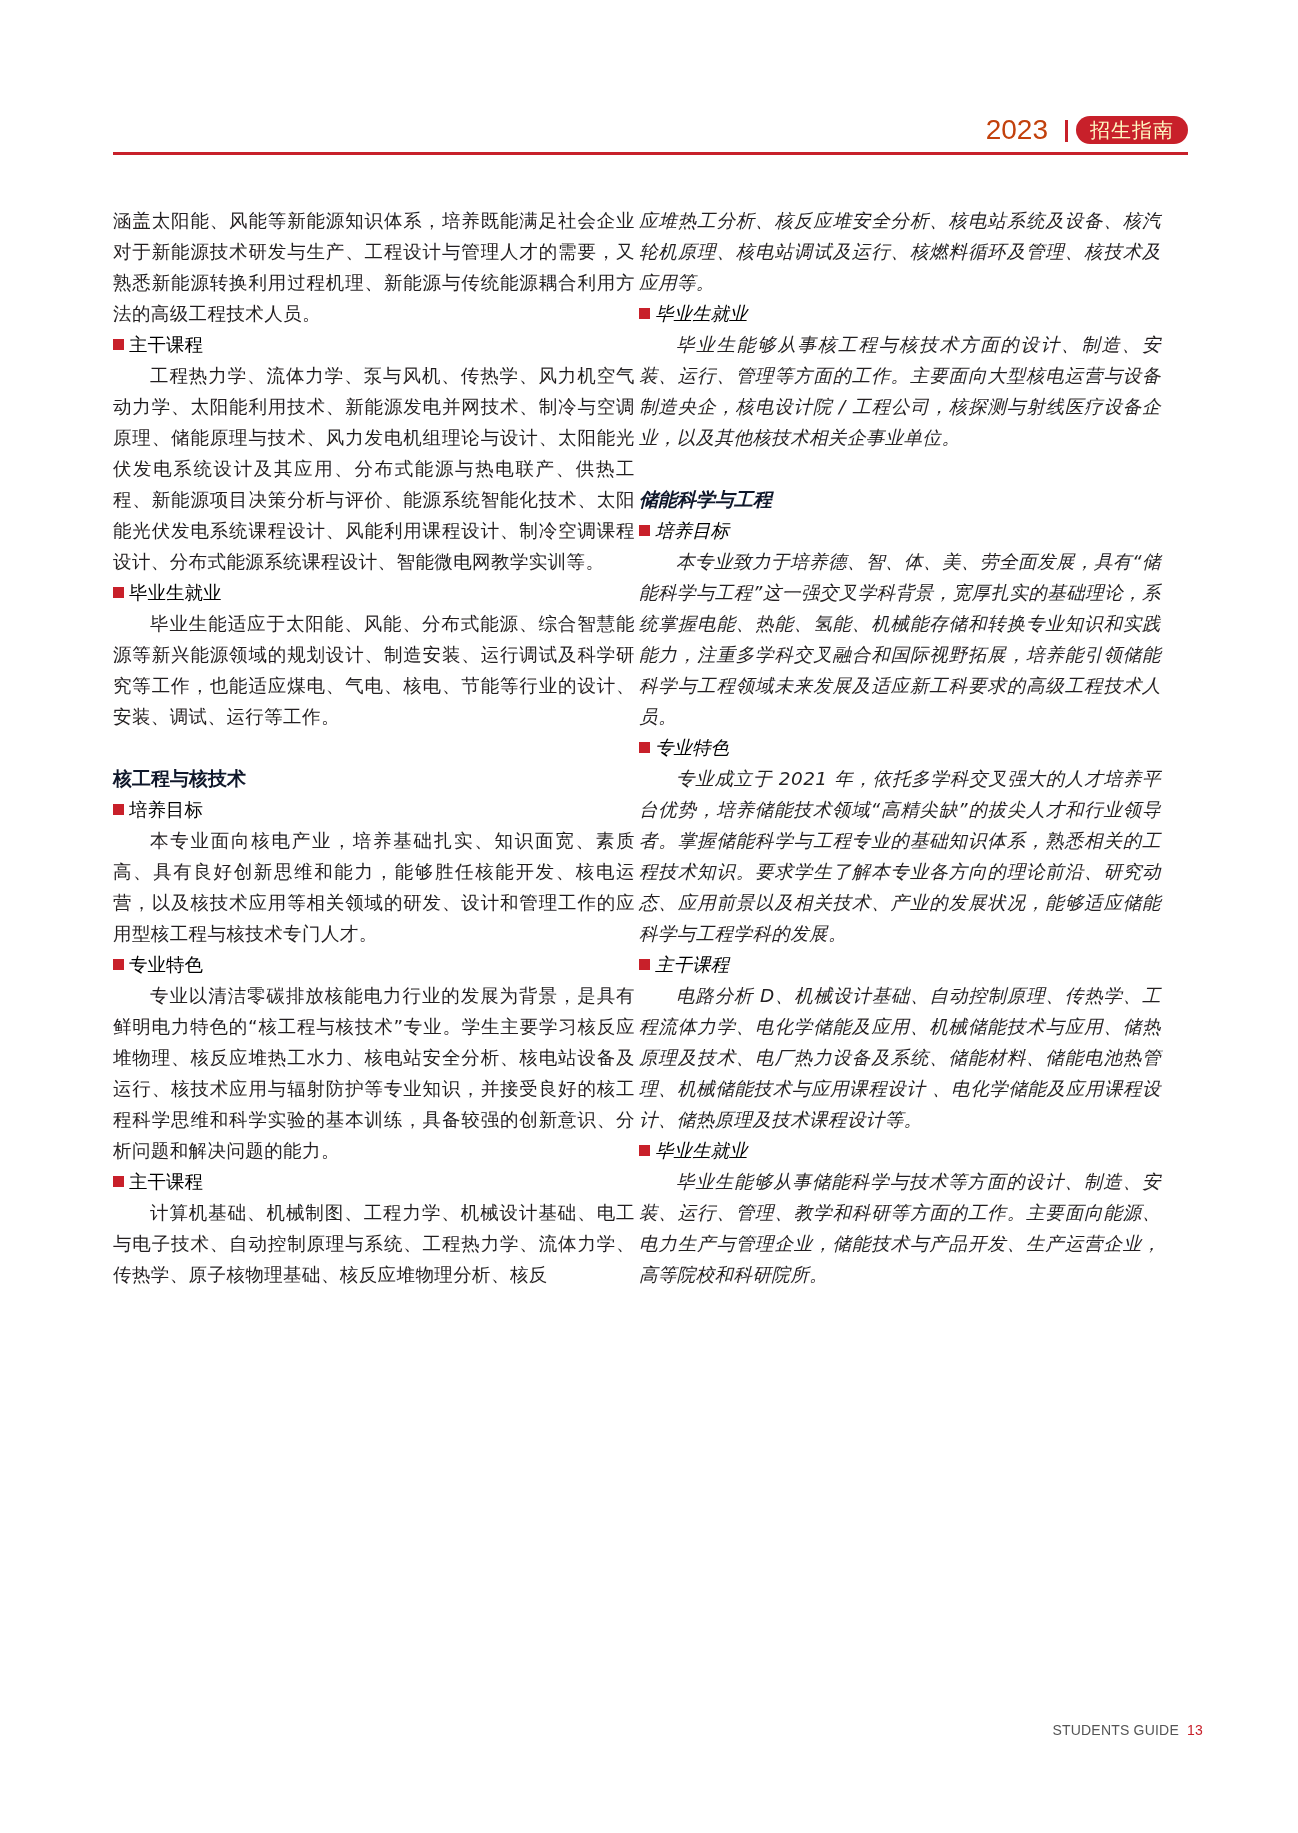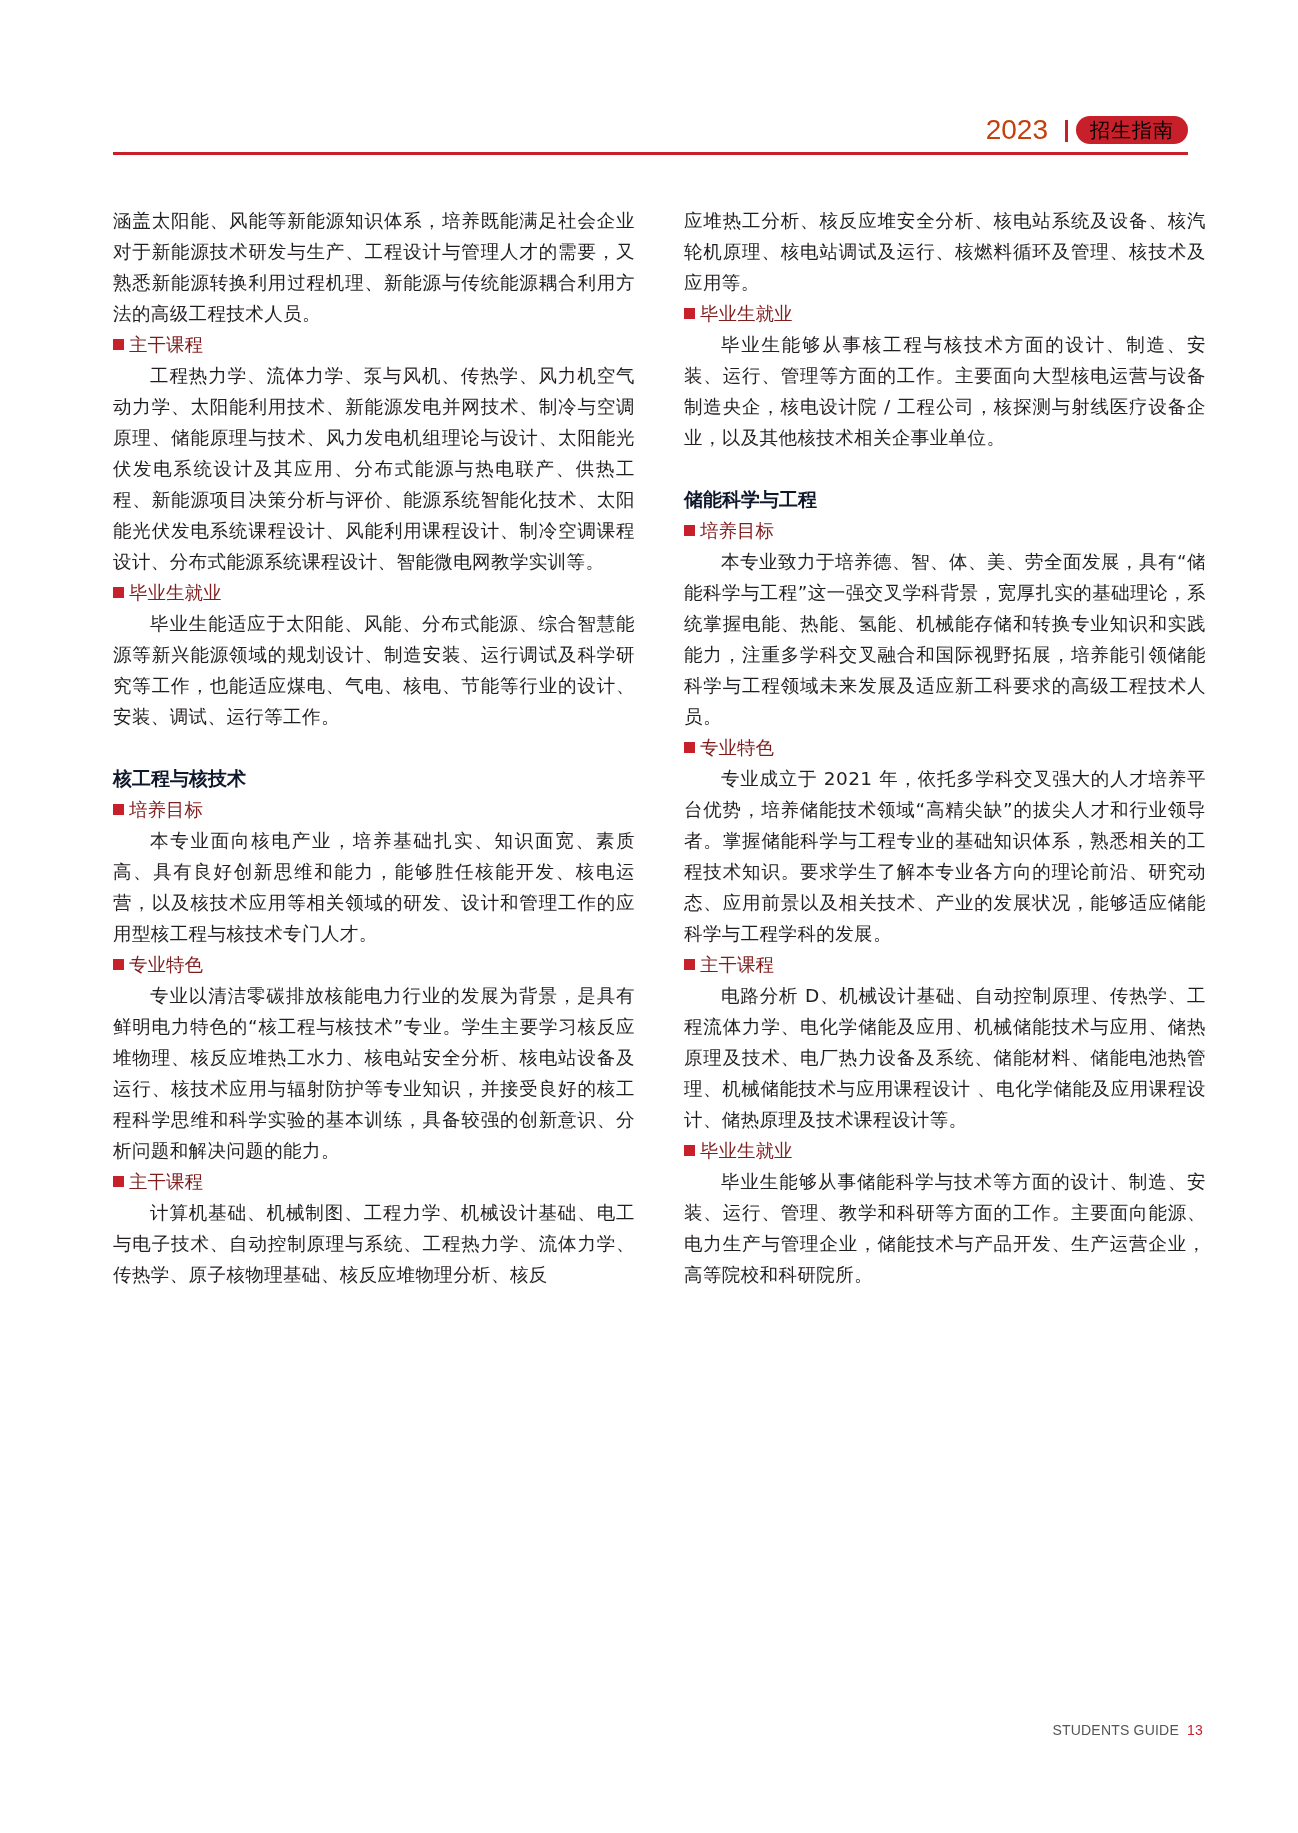--- a/index.html
+++ b/index.html
@@ -40,21 +40,21 @@
       background: #c8202a;
     }
     .header-badge {
       position: absolute;
       right: 0;
       top: 4px;
       width: 112px;
       height: 28px;
       background: #c8202a;
       border-radius: 14px;
-      color: #000000;
+      color: #fef9c3;
       font-size: 20px;
       line-height: 28px;
       text-align: center;
       letter-spacing: 1px;
     }
     .header-rule {
       position: absolute;
       left: 113px;
       top: 152px;
       width: 1075px;
@@ -62,30 +62,30 @@
       background: #c8202a;
     }
     .column {
       position: absolute;
       top: 205px;
       width: 522px;
       font-size: 18.5px;
       line-height: 31px;
     }
     .col-left { left: 113px; }
-    .col-right { left: 684px; }
+    .col-right { left: 639px; font-style: italic; }
     .para {
       margin: 0;
       text-align: justify;
       text-indent: 2em;
       letter-spacing: 0.4px;
     }
     .para.no-indent { text-indent: 0; }
     .sub-heading {
-      color: #7f1d1d;
+      color: #000000;
       margin: 0;
       display: flex;
       align-items: center;
     }
     .bullet-square {
       display: inline-block;
       width: 11px;
       height: 11px;
       background: #c8202a;
       margin-right: 5px;

